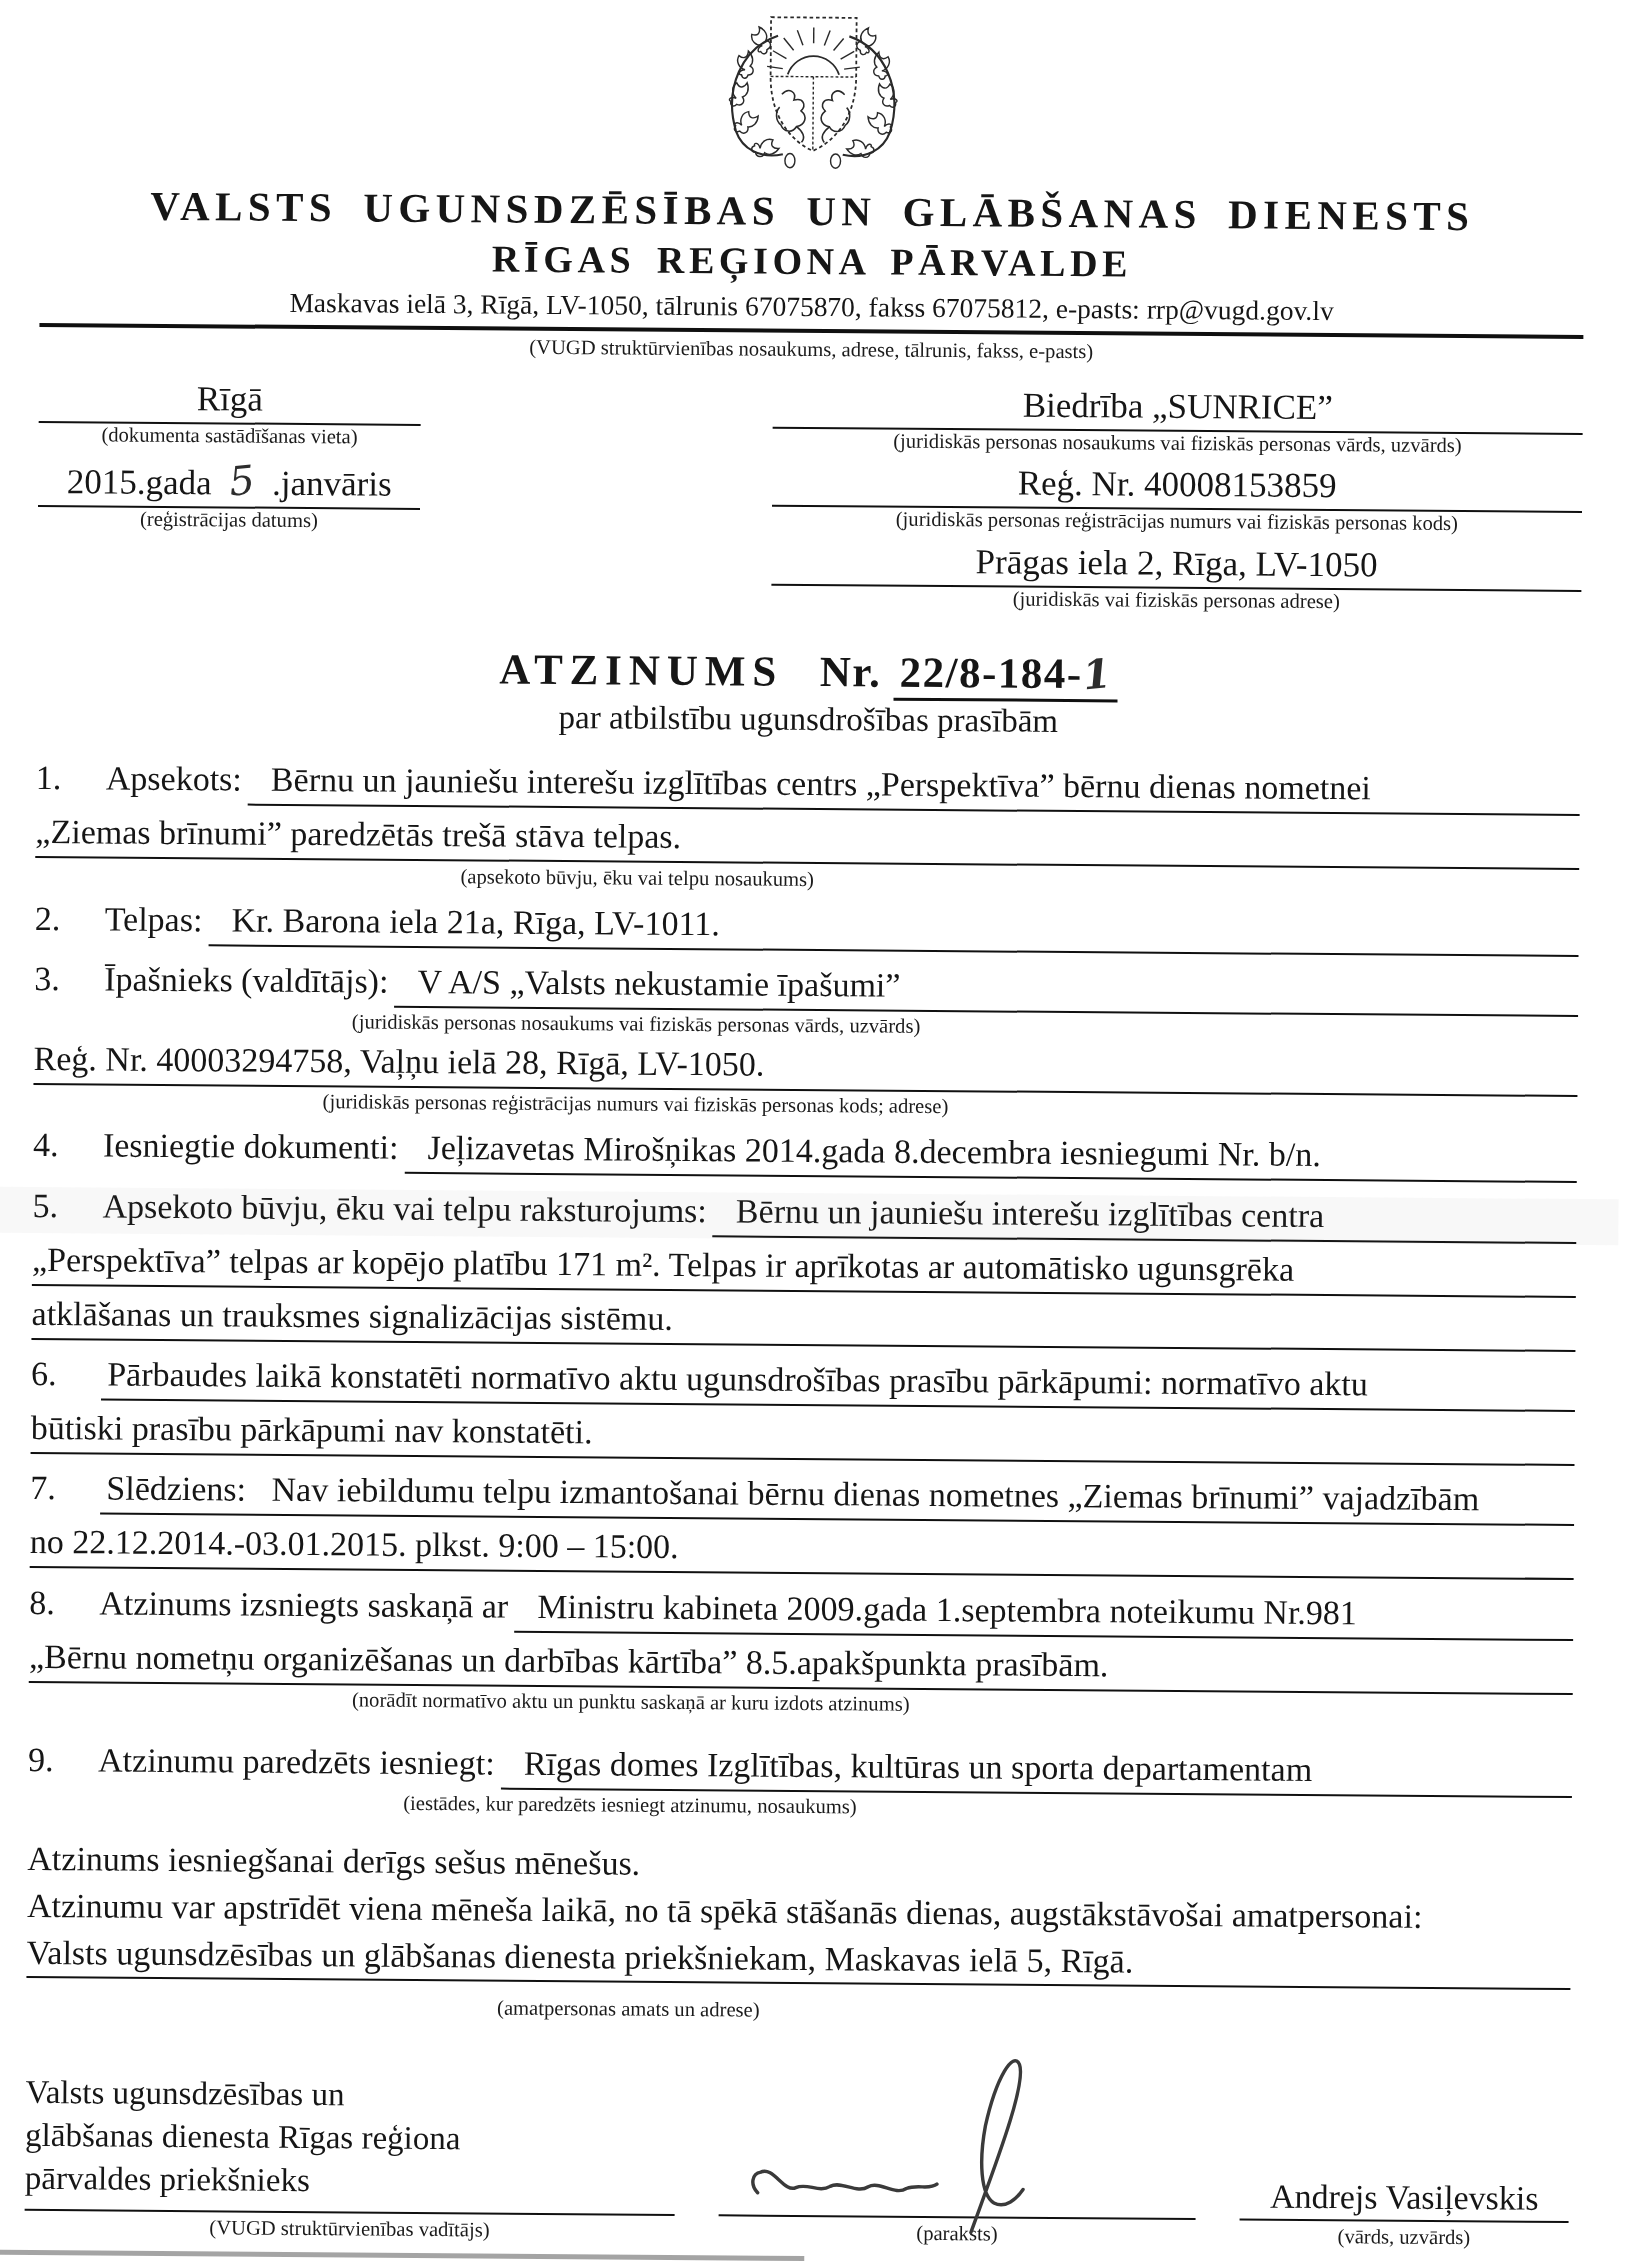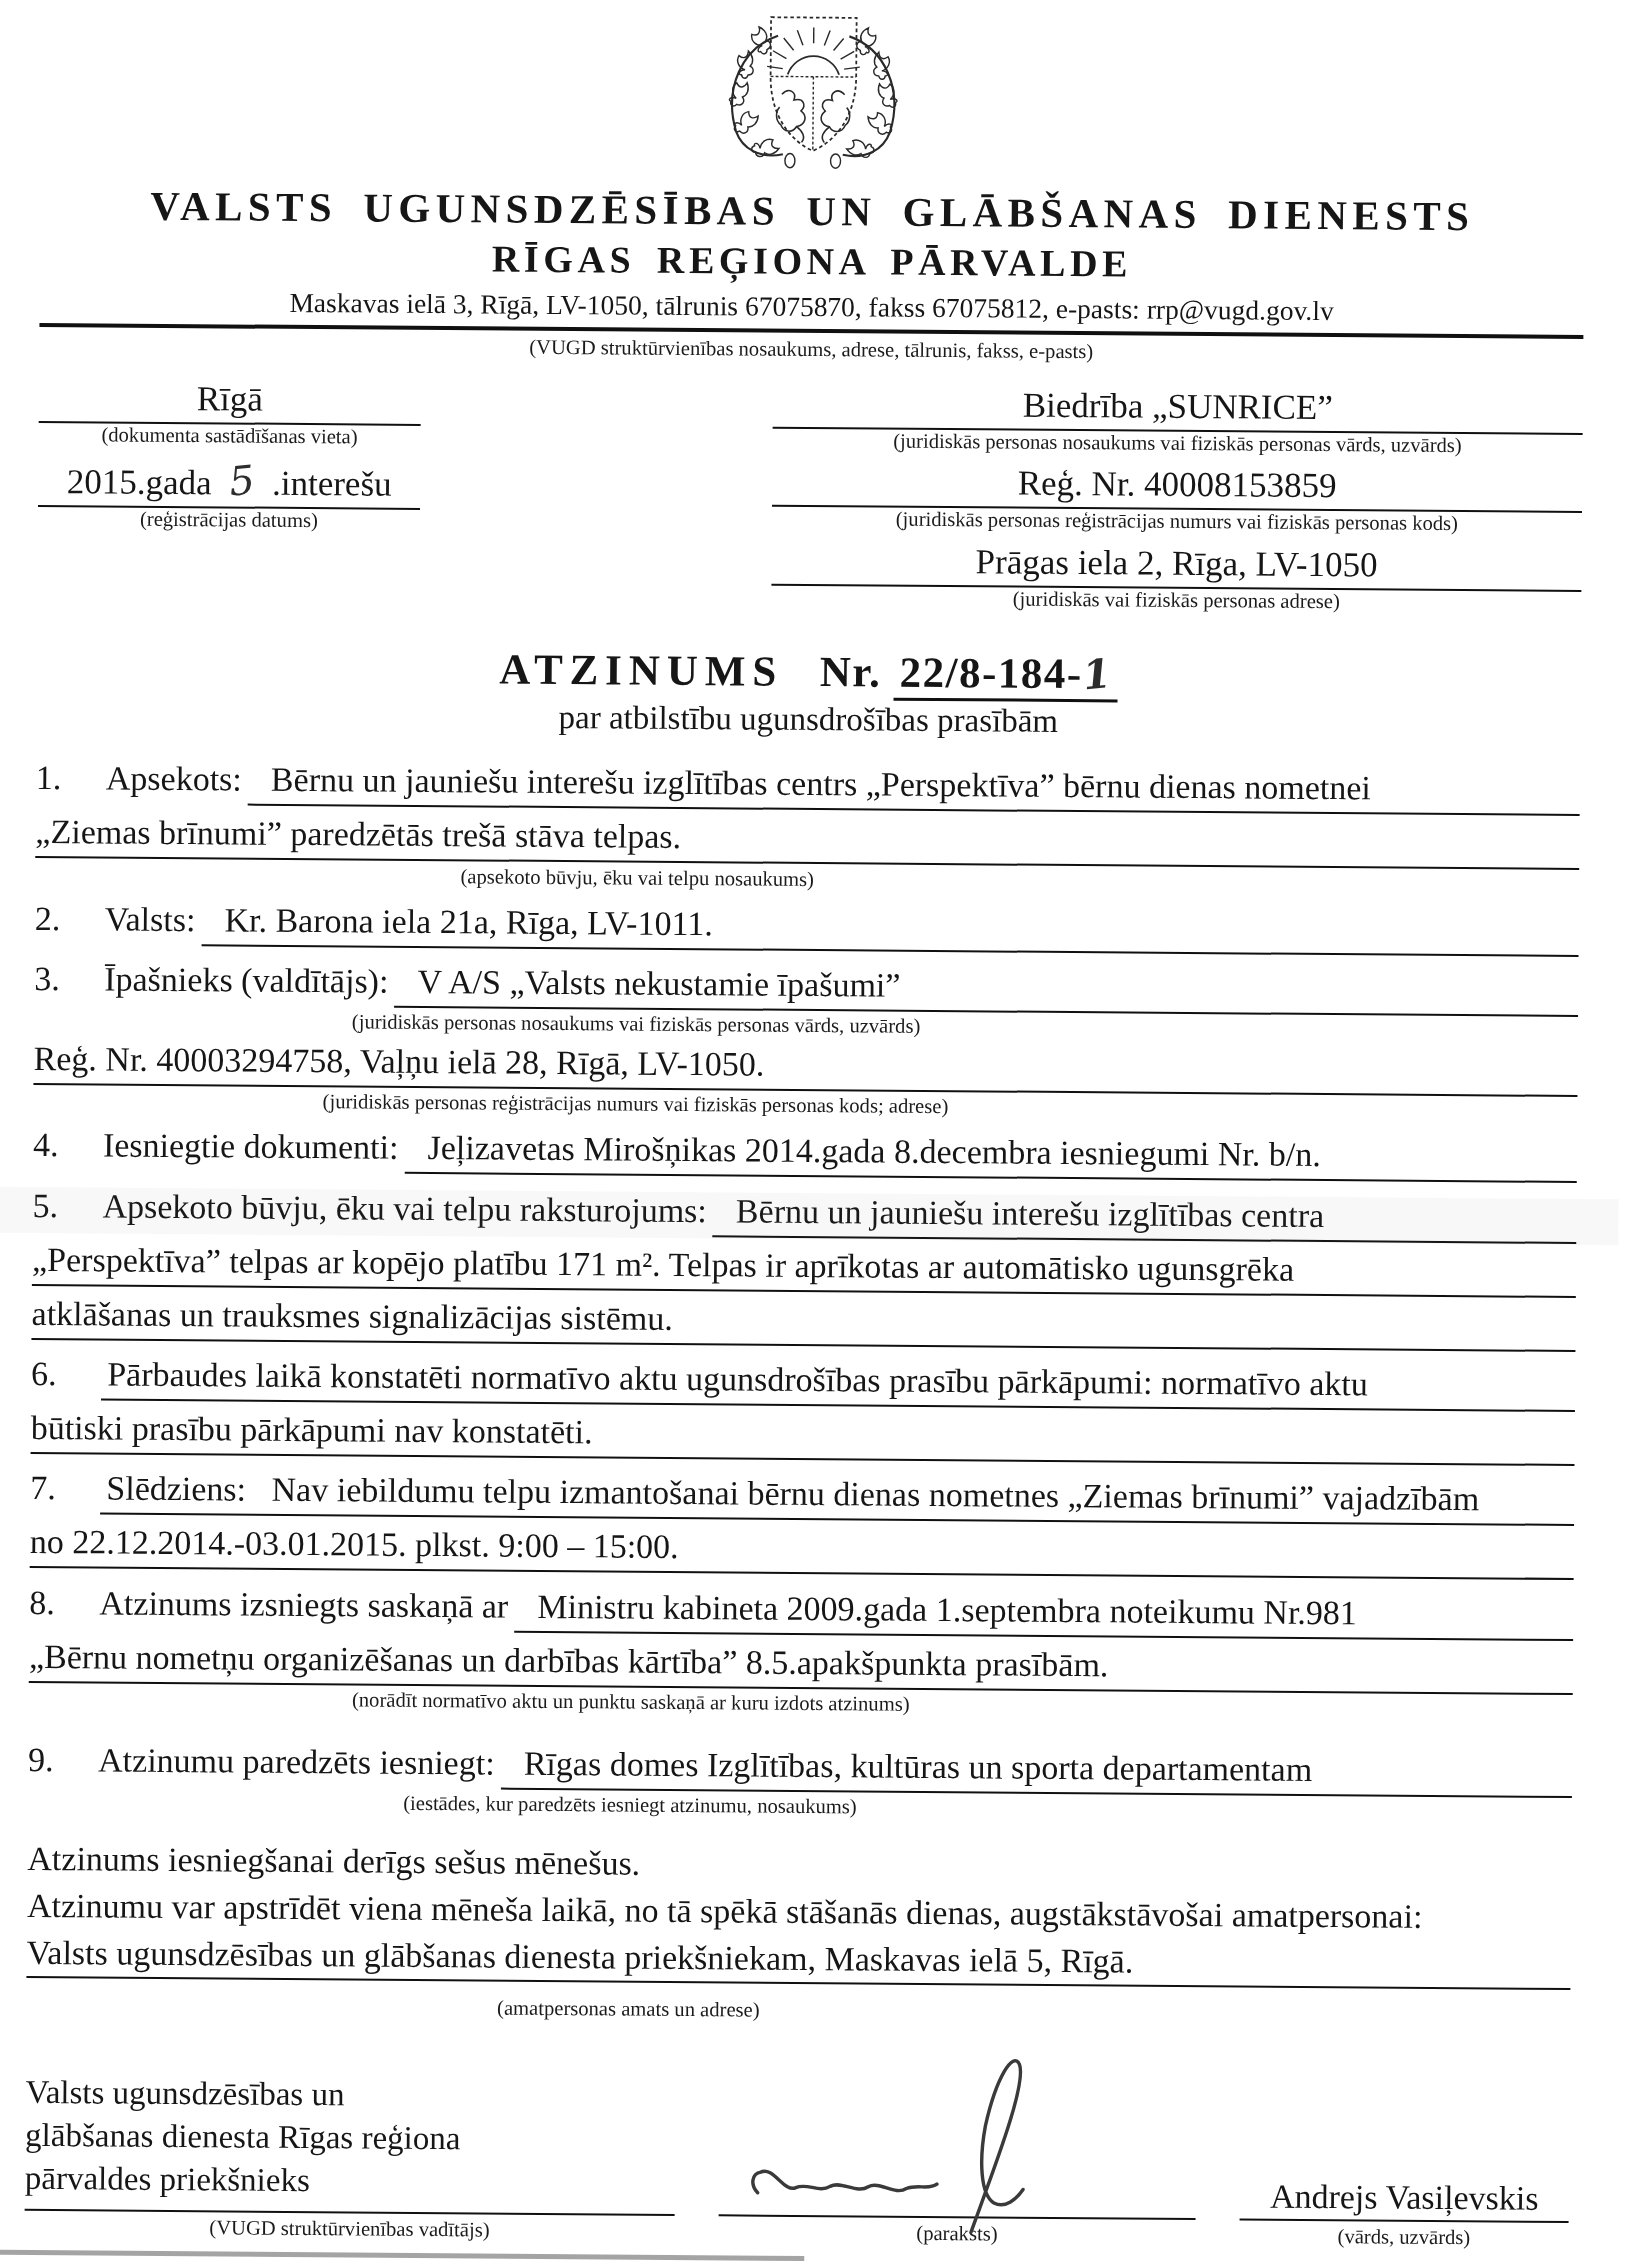--- a/index.html
+++ b/index.html
@@ -109,21 +109,21 @@
     <div class="rule"></div>
     <div class="cap hdrcap center">(VUGD struktūrvienības nosaukums, adrese, tālrunis, fakss, e-pasts)</div>
 
     <div class="cols">
       <div class="colL">
         <div class="fgroup">
           <div class="fieldval fline">Rīgā</div>
           <div class="cap center">(dokumenta sastādīšanas vieta)</div>
         </div>
         <div class="fgroup">
-          <div class="fieldval fline"><span>2015.gada</span>&nbsp;&nbsp;<span class="hand hand-day">5</span>&nbsp;&nbsp;<span>.interešu</span></div>
+          <div class="fieldval fline"><span>2015.gada</span>&nbsp;&nbsp;<span class="hand hand-day">5</span>&nbsp;&nbsp;<span>.janvāris</span></div>
           <div class="cap center">(reģistrācijas datums)</div>
         </div>
       </div>
       <div class="colR">
         <div class="fgroup">
           <div class="fieldval fline">Biedrība „SUNRICE”</div>
           <div class="cap center">(juridiskās personas nosaukums vai fiziskās personas vārds, uzvārds)</div>
         </div>
         <div class="fgroup">
           <div class="fieldval fline">Reģ. Nr. 40008153859</div>
@@ -150,21 +150,21 @@
             <span class="lbl">Apsekots:</span>
             <span class="fill">Bērnu un jauniešu interešu izglītības centrs „Perspektīva” bērnu dienas nometnei</span>
           </div>
         <div class="cont">„Ziemas brīnumi” paredzētās trešā stāva telpas.</div>
         <div class="cap cap-off capline">(apsekoto būvju, ēku vai telpu nosaukums)</div>
       </div>
 
       <div class="item">
         <div class="row">
             <span class="num">2.</span>
-            <span class="lbl">Valsts:</span>
+            <span class="lbl">Telpas:</span>
             <span class="fill">Kr. Barona iela 21a, Rīga, LV-1011.</span>
           </div>
       </div>
 
       <div class="item">
         <div class="row">
             <span class="num">3.</span>
             <span class="lbl">Īpašnieks (valdītājs):</span>
             <span class="fill">V A/S „Valsts nekustamie īpašumi”</span>
           </div>

